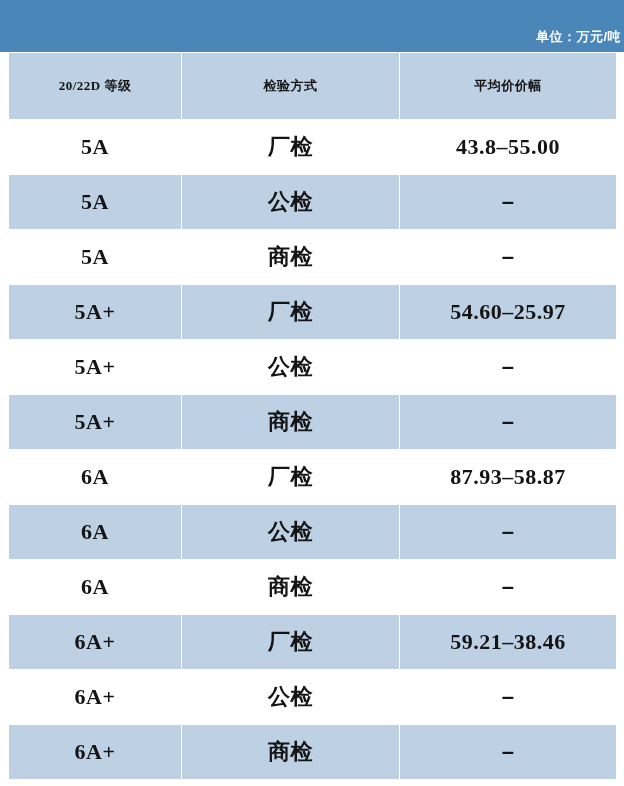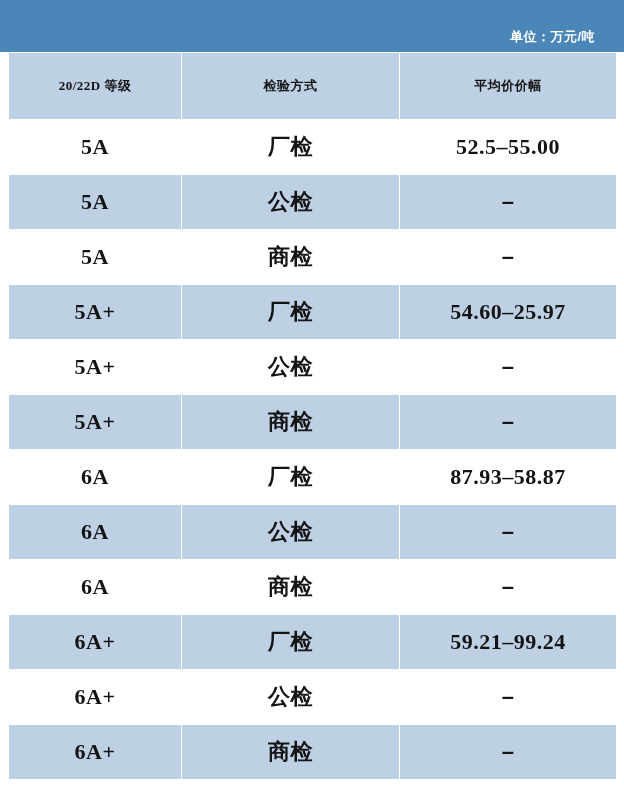--- a/index.html
+++ b/index.html
@@ -19,21 +19,21 @@
     height: 786px;
     position: relative;
     box-sizing: border-box;
   }
   .unit-bar {
     height: 52px;
     background: #4a86b8;
     display: flex;
     align-items: flex-end;
     justify-content: flex-end;
-    padding: 0 29px 6px 0;
+    padding: 0 3px 6px 0;
     box-sizing: border-box;
   }
   .unit-text {
     color: #ffffff;
     font-size: 13px;
     font-family: "Liberation Sans", sans-serif;
     font-weight: bold;
     letter-spacing: 0.5px;
   }
   table.price-table {
@@ -94,21 +94,21 @@
       <tr>
         <th>20/22D 等级</th>
         <th>检验方式</th>
         <th>平均价价幅</th>
       </tr>
     </thead>
     <tbody>
       <tr class="light">
         <td>5A</td>
         <td>厂检</td>
-        <td>52.5–55.00</td>
+        <td>43.8–55.00</td>
       </tr>
       <tr class="shade">
         <td>5A</td>
         <td>公检</td>
         <td class="dash">–</td>
       </tr>
       <tr class="light">
         <td>5A</td>
         <td>商检</td>
         <td class="dash">–</td>
@@ -139,21 +139,21 @@
         <td class="dash">–</td>
       </tr>
       <tr class="light">
         <td>6A</td>
         <td>商检</td>
         <td class="dash">–</td>
       </tr>
       <tr class="shade">
         <td>6A+</td>
         <td>厂检</td>
-        <td>59.21–99.24</td>
+        <td>59.21–38.46</td>
       </tr>
       <tr class="light">
         <td>6A+</td>
         <td>公检</td>
         <td class="dash">–</td>
       </tr>
       <tr class="shade">
         <td>6A+</td>
         <td>商检</td>
         <td class="dash">–</td>

